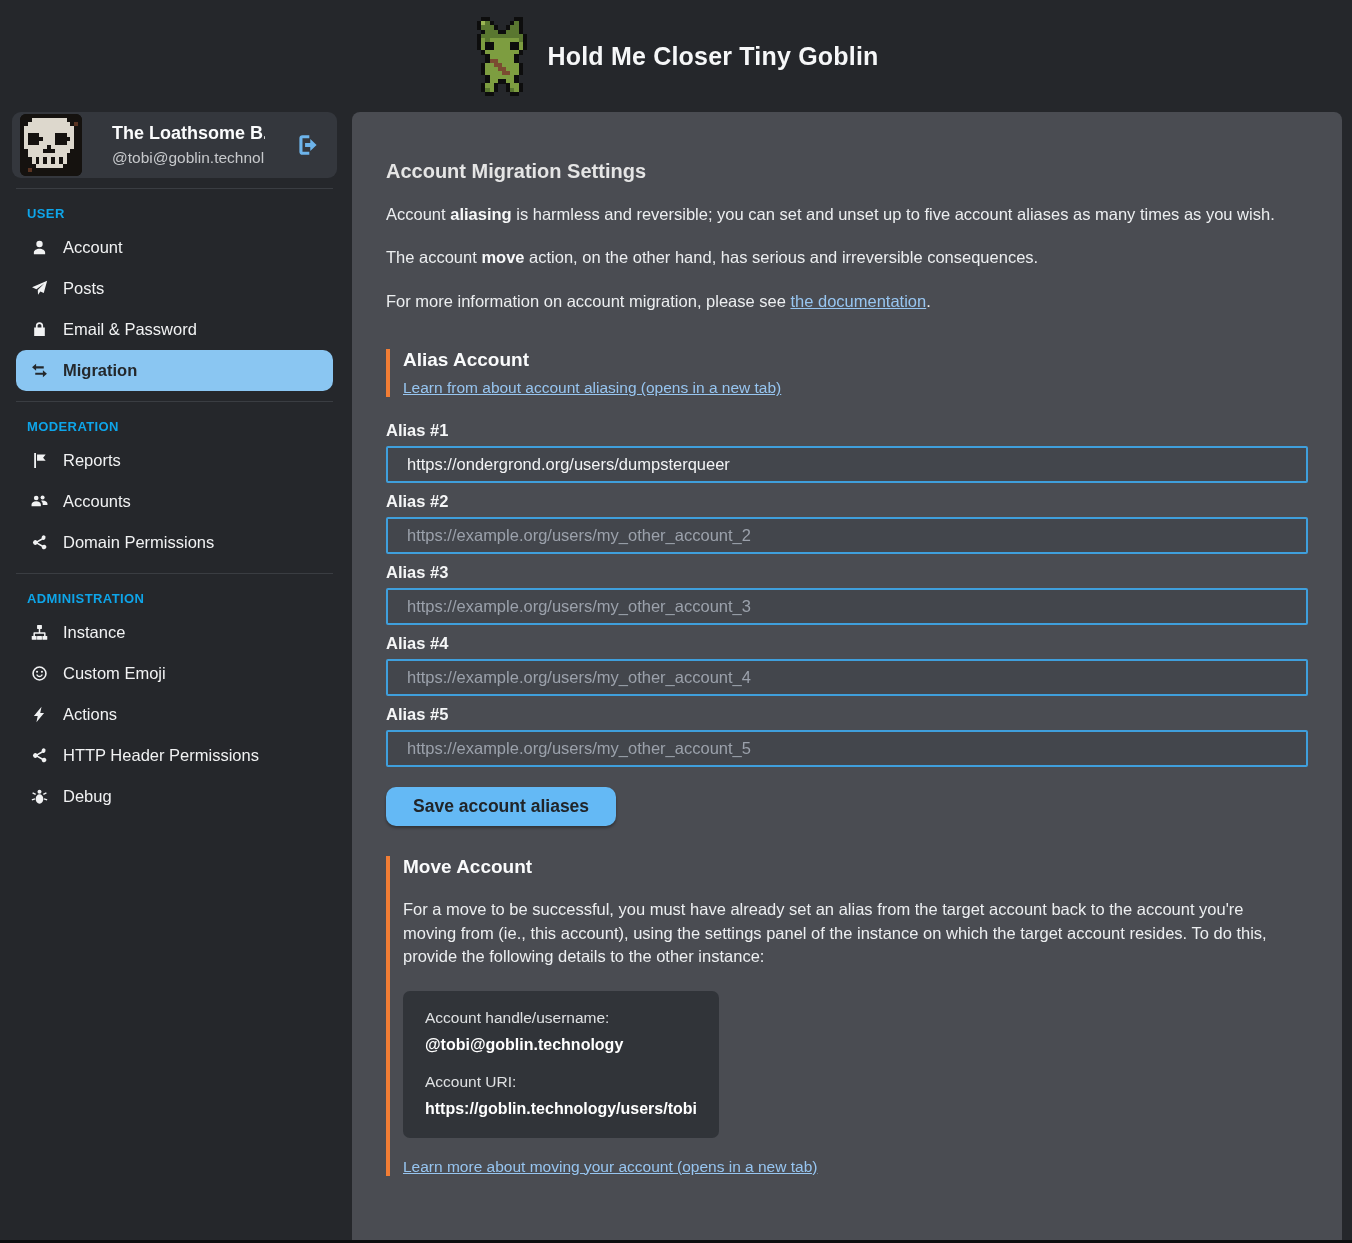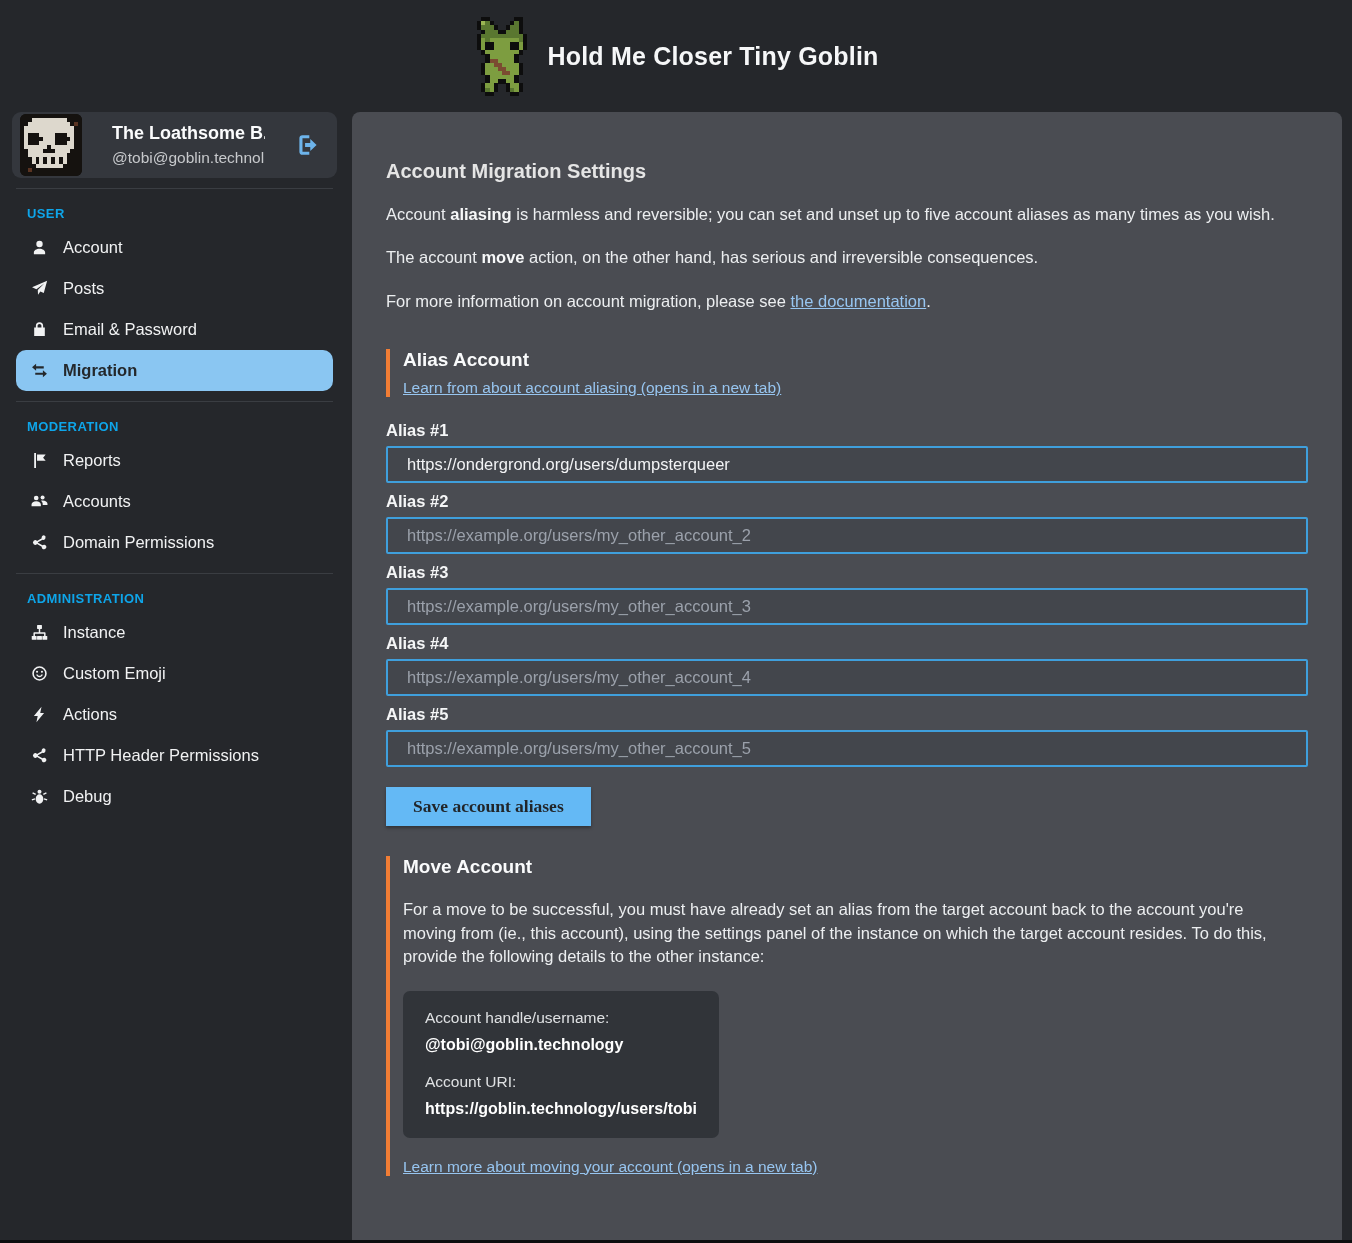--- a/index.html
+++ b/index.html
@@ -70,23 +70,23 @@
     width:100%; height:37px;
     background:#43464c; border:2px solid #3f9fdc; border-radius:2px;
     color:#f2f3f5; font-size:16.5px; padding:0 19px;
     font-family:"Liberation Sans", sans-serif; outline:none;
   }
   .field input::placeholder { color:#9ba1ab; }
 
   .save-btn {
     margin-top:20px; display:inline-block;
     background:#64b9f5; color:#212529; font-weight:bold; font-size:17.5px;
-    border:none; border-radius:0; padding:9px 27px; cursor:pointer;
+    border:none; border-radius:10px; padding:9px 27px; cursor:pointer;
     box-shadow:0 2px 3px rgba(0,0,0,.35);
-    font-family:Liberation Serif, serif;
+    font-family:Liberation Sans, sans-serif;
   }
 
   .move-section { margin-top:30px; border-left:4px solid #f17d35; padding-left:13px; }
   .move-section h2 { font-size:19px; font-weight:bold; color:#fafbfc; margin:2px 0 0; }
   .move-desc { max-width:884px; }
   .details-box {
     display:inline-block; margin-top:22px;
     background:#313439; border-radius:7px; padding:18px 22px 20px;
     min-width:300px;
   }

